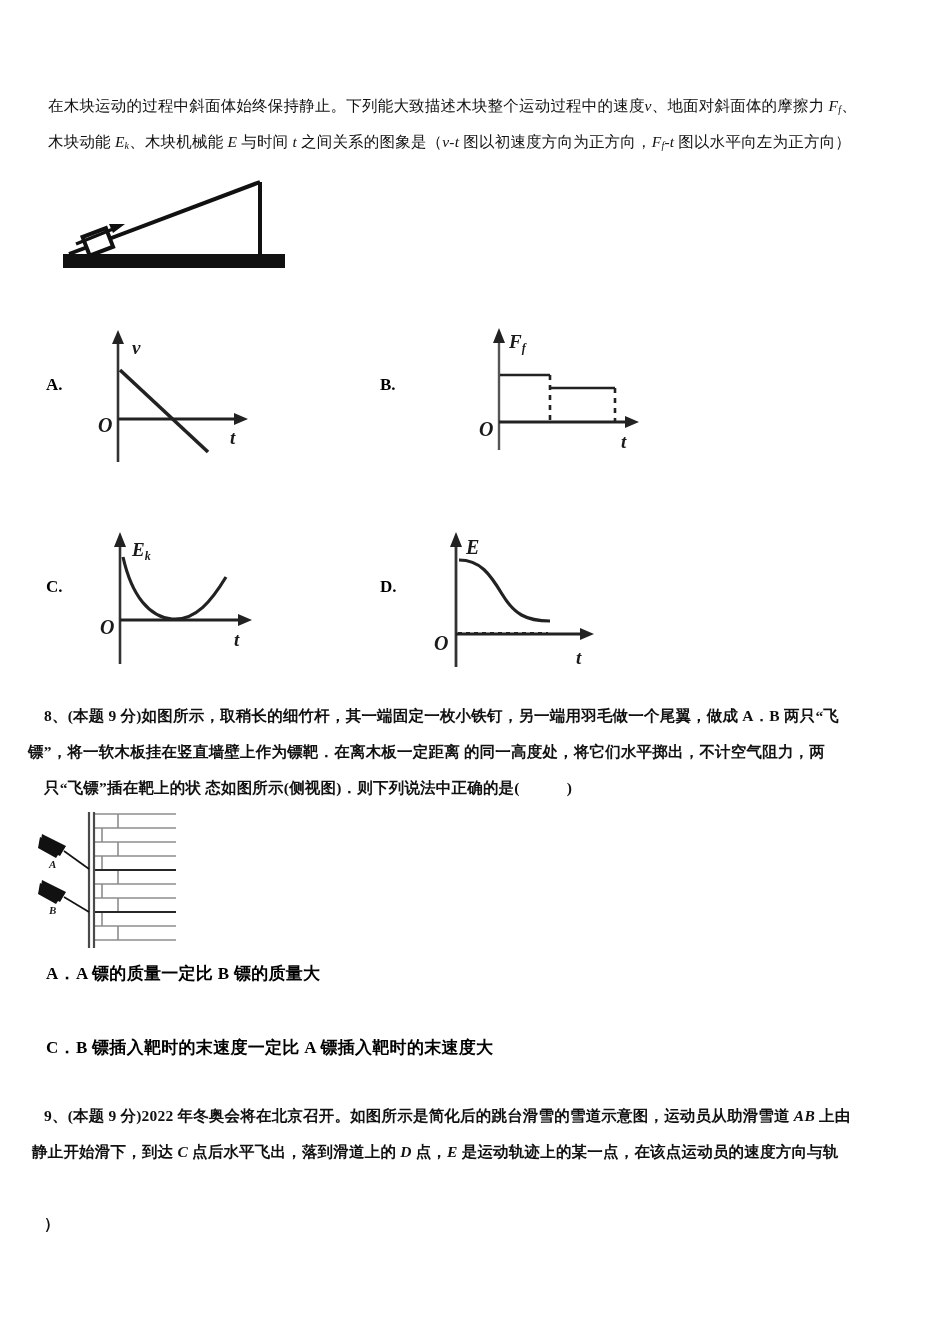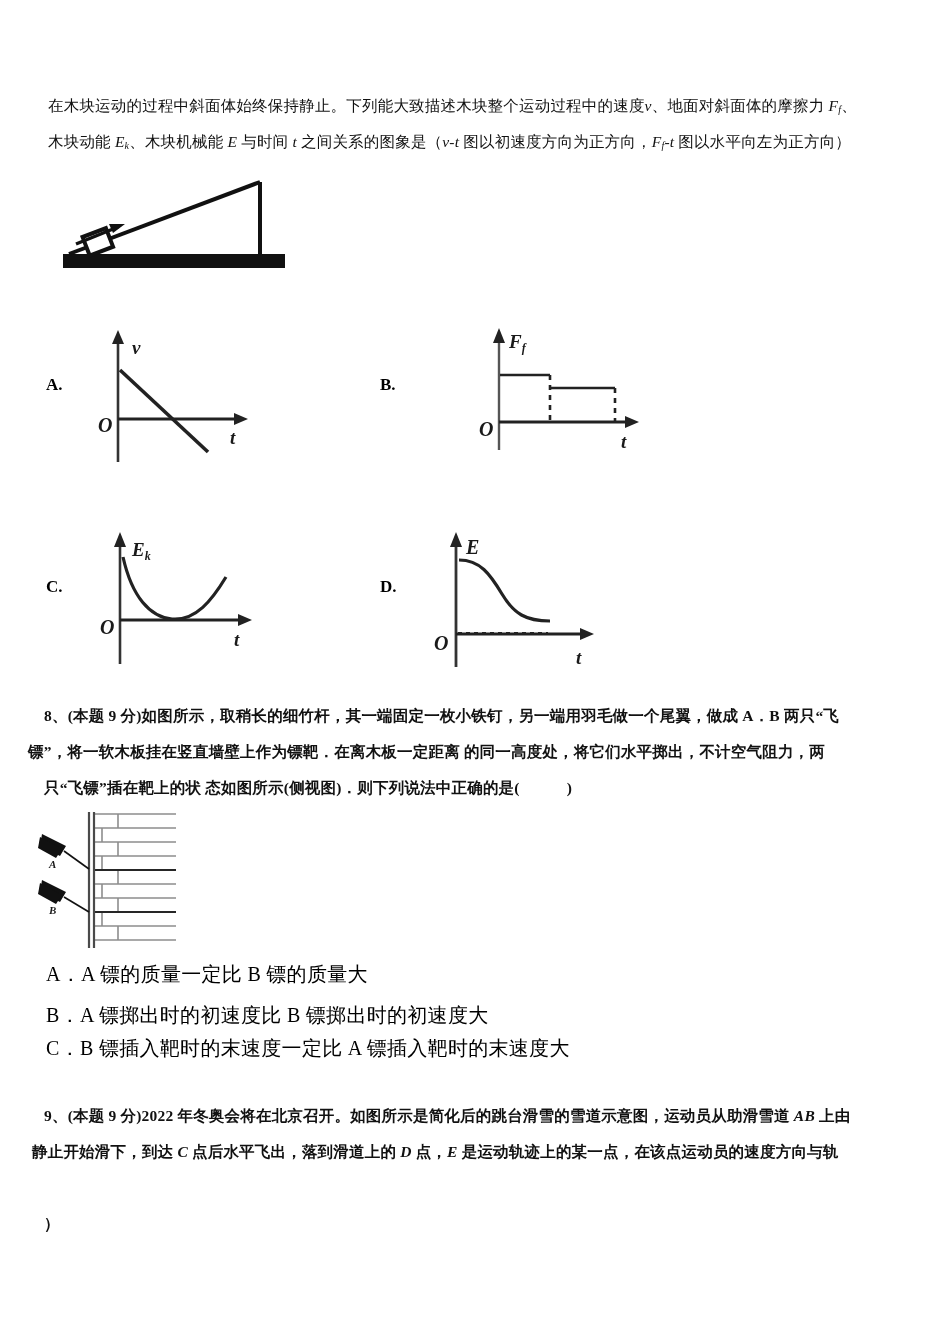--- a/index.html
+++ b/index.html
@@ -34,22 +34,22 @@
   }
   .para.q-stem { font-weight: 700; }
   .para i { font-style: italic; }
   .para sub {
     font-size: 10px;
     vertical-align: -0.22em;
     font-style: italic;
   }
   .opt-line {
     position: absolute;
-    font-size: 20px;
-    font-weight: 400;
+    font-size: 17px;
+    font-weight: 700;
     line-height: 20px;
     letter-spacing: 0.3px;
   }
 
   
   .optlabel {
     position: absolute;
     font-size: 17px;
     font-weight: 700;
     font-family: "Liberation Serif", serif;
@@ -221,20 +221,19 @@
       <g>
         <line x1="53" y1="100" x2="28" y2="85" stroke="#111" stroke-width="1.6"></line>
         <polygon points="6,68 30,80 24,90 4,80" fill="#111"></polygon>
         <polygon points="4,71 26,83 20,92 2,82" fill="#111"></polygon>
       </g>
       <text class="axis-text" x="13" y="102" font-size="11">B</text>
     </svg>
   </div>
 
   <div class="opt-line" style="left:46px; top:964px;">A．A 镖的质量一定比 B 镖的质量大</div>
-  <div class="opt-line" style="left:46px; top:1005px;">B．A 镖掷出时的初速度比 B 镖掷出时的初速度大</div>
   <div class="opt-line" style="left:46px; top:1038px;">C．B 镖插入靶时的末速度一定比 A 镖插入靶时的末速度大</div>
 
   <div class="para q-stem" style="left:44px; top:1098px; width:866px;">9、<b>(本题 9 分)</b>2022 年冬奥会将在北京召开。如图所示是简化后的跳台滑雪的雪道示意图，运动员从助滑雪道 <i>AB</i> 上由</div>
   <div class="para q-stem" style="left:32px; top:1134px; width:866px;">静止开始滑下，到达 <i>C</i> 点后水平飞出，落到滑道上的 <i>D</i> 点，<i>E</i> 是运动轨迹上的某一点，在该点运动员的速度方向与轨</div>
   <div class="para q-stem" style="left:44px; top:1206px; width:866px;">）</div>
 
 </div>
 
 </body></html>

